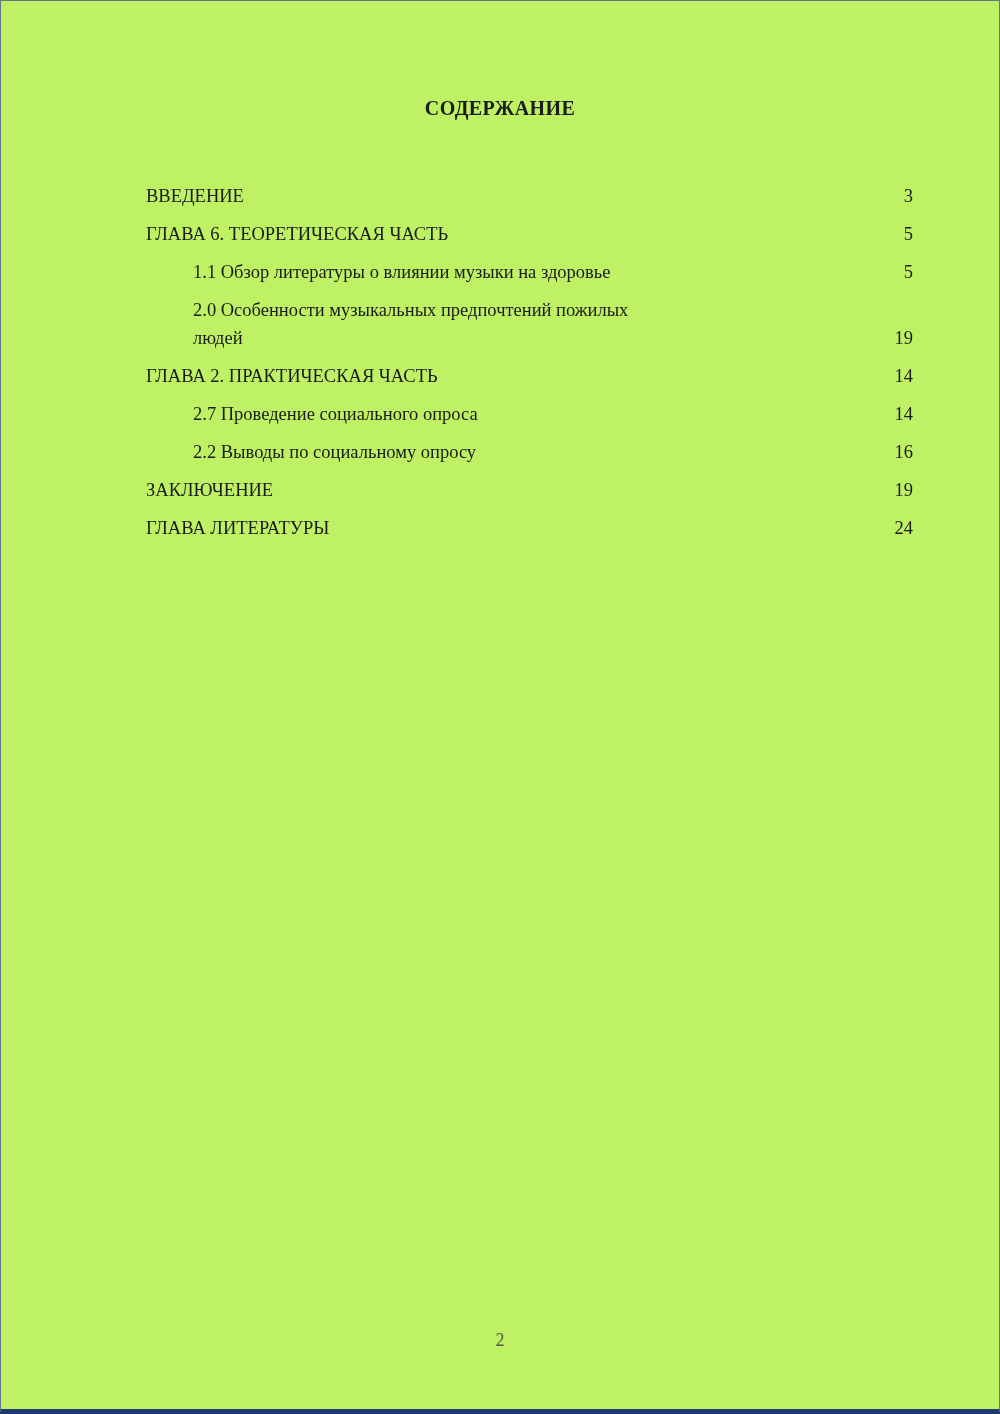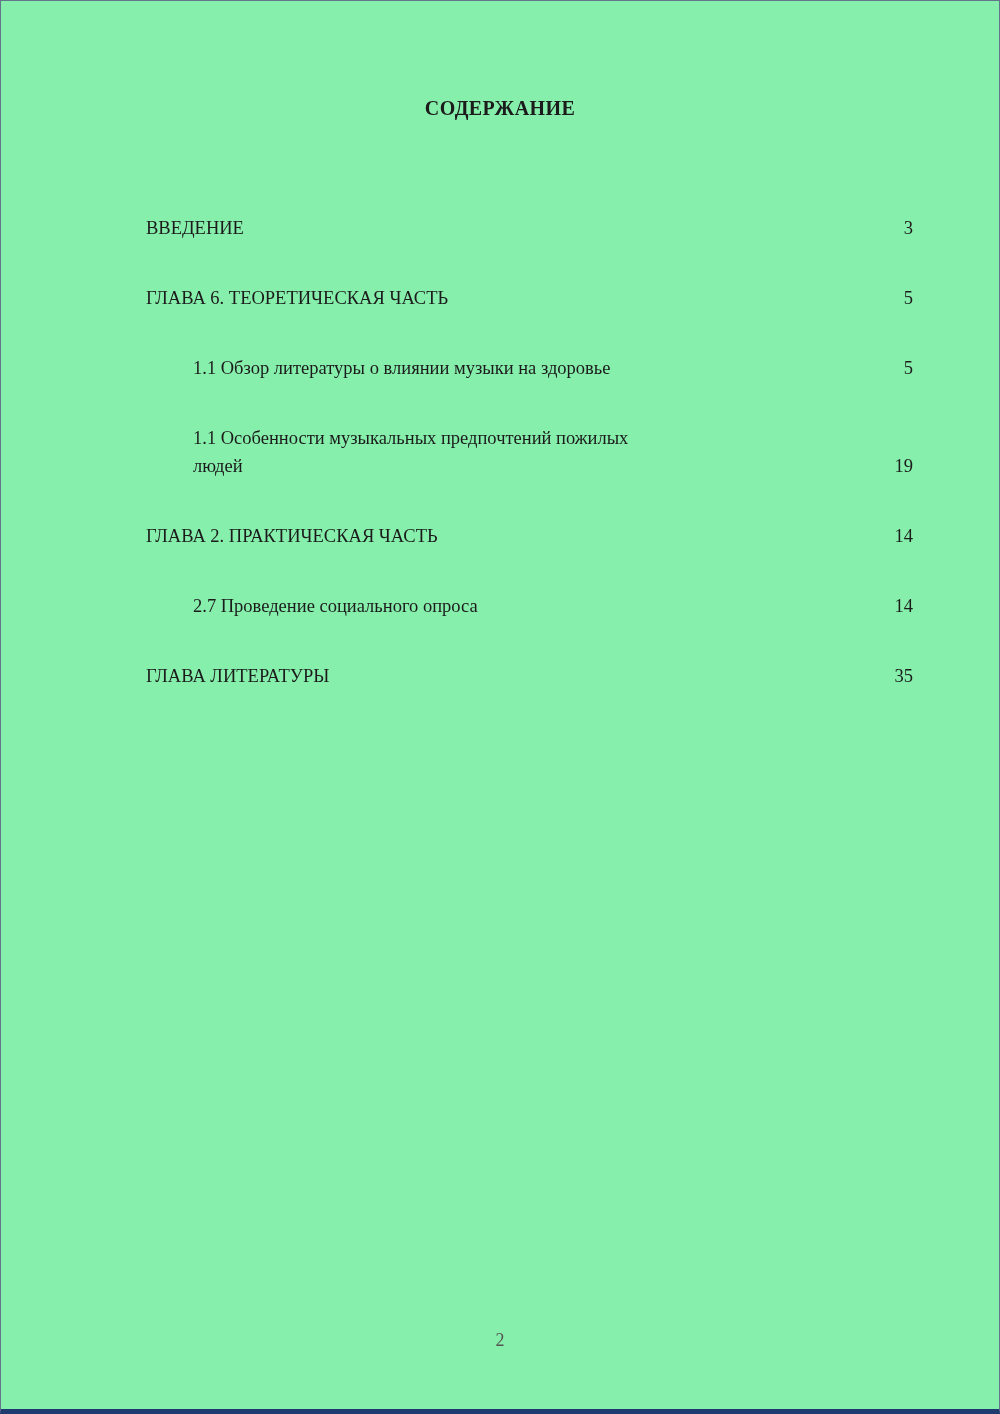--- a/index.html
+++ b/index.html
@@ -5,21 +5,21 @@
   html, body {
     margin: 0;
     padding: 0;
     background: #ffffff;
   }
   .page {
     position: relative;
     width: 1000px;
     height: 1414px;
     box-sizing: border-box;
-    background: #86efac;
+    background: #bef264;
     border: 1px solid #64748b;
     border-bottom: 5px solid #1e3a6e;
     font-family: "Liberation Serif", serif;
     color: #1b1b1b;
     overflow: hidden;
   }
   .doc-title {
     margin-top: 96px;
     text-align: center;
     font-weight: bold;
@@ -33,21 +33,20 @@
     display: flex;
     align-items: flex-end;
     font-size: 18.5px;
     line-height: 28px;
     margin-bottom: 10px;
   }
   .toc-row .label {
     flex: 1;
     white-space: pre-line;
     padding-right: 24px;
-    margin-top: 32px;
   }
   .toc-row.indent .label {
     padding-left: 47px;
   }
   .toc-row .pg {
     white-space: nowrap;
   }
   .footer-page-number {
     position: absolute;
     left: 0;
@@ -78,39 +77,47 @@
     </div>
 
     <div class="toc-row indent">
       <span class="label">1.1 Обзор литературы о влиянии музыки на здоровье</span>
       <span class="pg">5</span>
     </div>
 
 
 
     <div class="toc-row indent">
-      <span class="label">1.1 Особенности музыкальных предпочтений пожилых
+      <span class="label">2.0 Особенности музыкальных предпочтений пожилых
 людей</span>
       <span class="pg">19</span>
     </div>
 
     <div class="toc-row">
       <span class="label">ГЛАВА 2. ПРАКТИЧЕСКАЯ ЧАСТЬ</span>
       <span class="pg">14</span>
     </div>
 
     <div class="toc-row indent">
       <span class="label">2.7 Проведение социального опроса</span>
       <span class="pg">14</span>
     </div>
 
+    <div class="toc-row indent">
+      <span class="label">2.2 Выводы по социальному опросу</span>
+      <span class="pg">16</span>
+    </div>
 
+    <div class="toc-row">
+      <span class="label">ЗАКЛЮЧЕНИЕ</span>
+      <span class="pg">19</span>
+    </div>
 
     <div class="toc-row">
       <span class="label">ГЛАВА ЛИТЕРАТУРЫ</span>
-      <span class="pg">35</span>
+      <span class="pg">24</span>
     </div>
 
   </div>
 
   <div class="footer-page-number">2</div>
 
 </div>
 
 </body></html>

